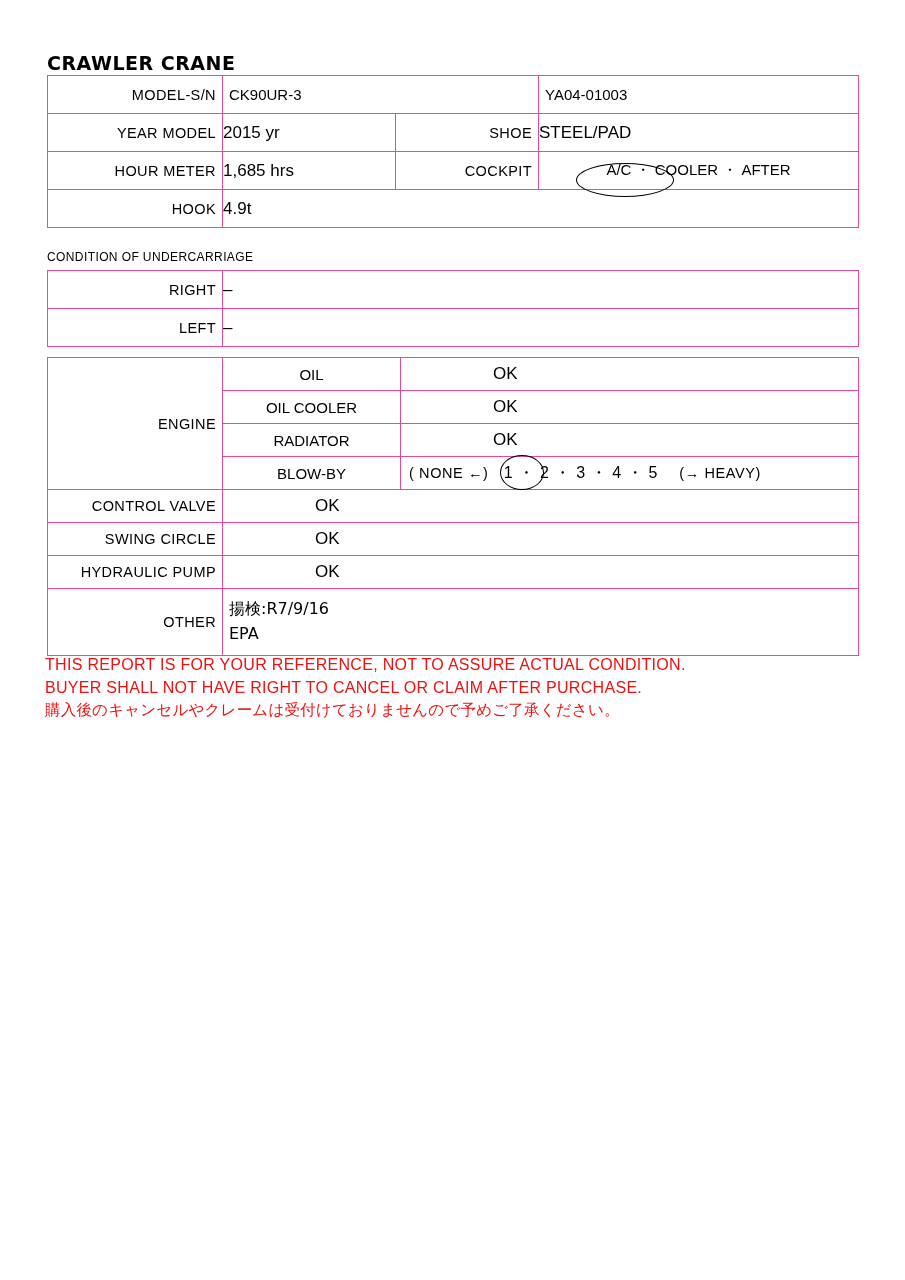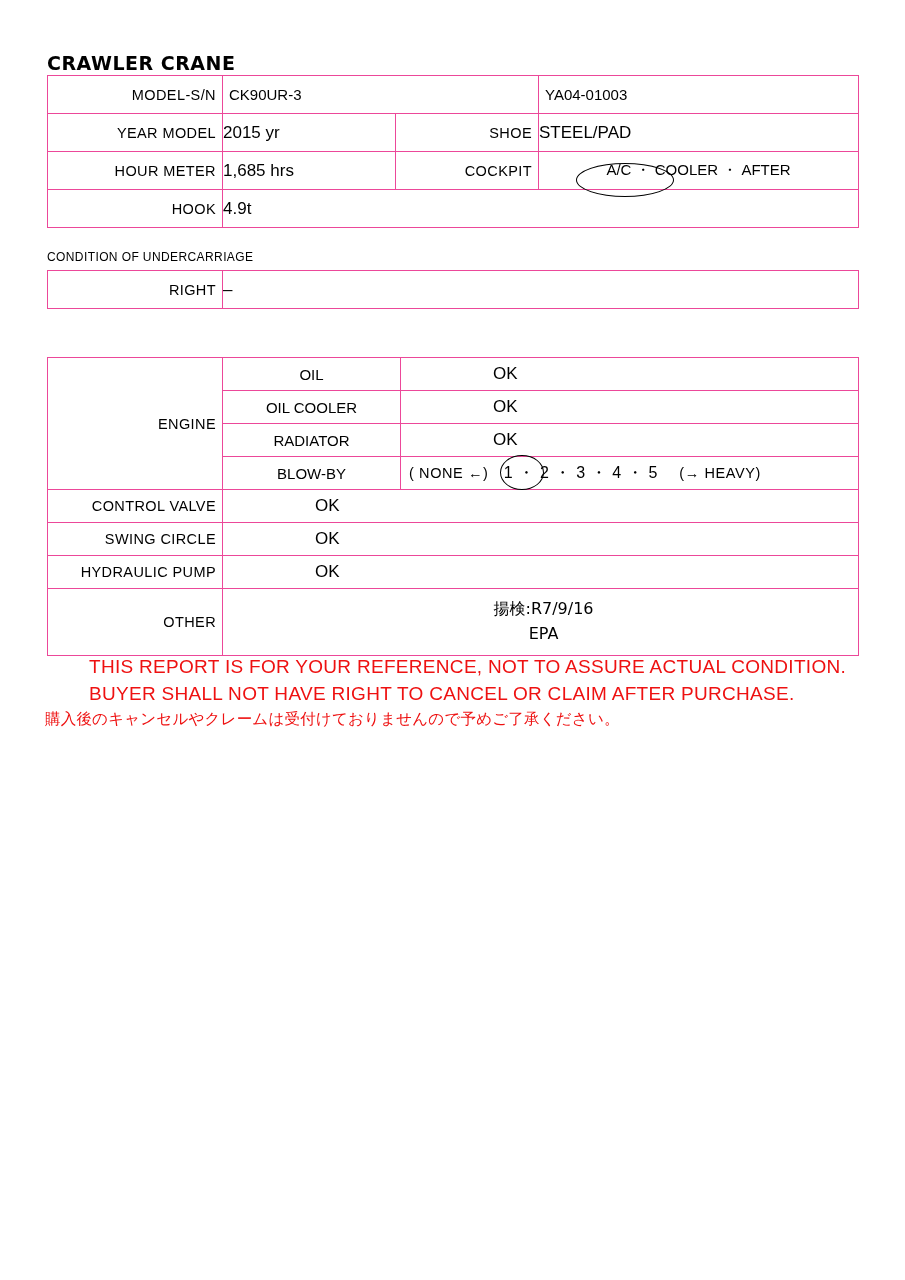--- a/index.html
+++ b/index.html
@@ -112,21 +112,21 @@
     font-size: 17px;
   }
   .blowby {
     position: relative;
     font-size: 14.5px;
     padding-left: 8px !important;
     letter-spacing: 0.6px;
     white-space: nowrap;
   }
   .other-cell {
-    text-align: center;
+    text-align: left;
     padding-left: 6px !important;
     font-size: 16px;
     line-height: 1.55;
     height: 66px !important;
     font-family: "DejaVu Sans", sans-serif;
   }
 
   
   .ellipse {
     position: absolute;
@@ -154,22 +154,21 @@
     top: 654px;
     color: #ee1111;
     font-size: 15.5px;
     line-height: 1.42;
     letter-spacing: 0.2px;
     font-family: "DejaVu Sans", sans-serif;
   }
   .disclaimer .en {
     font-family: "Liberation Sans", sans-serif;
     letter-spacing: 0.3px;
-    font-size: 19px;
-    margin-left: 44px;
+    font-size: 16px;
   }
   .disclaimer div { white-space: nowrap; }
 </style>
 </head>
 <body>
 
 <div class="page">
 
   <div class="title">CRAWLER CRANE</div>
 
@@ -212,20 +211,24 @@
   <table class="grid" id="under-table">
     <colgroup>
       <col style="width:175px">
       <col style="width:636px">
     </colgroup>
     <tbody>
       <tr>
         <td class="lbl">RIGHT</td>
         <td class="val-center">–</td>
       </tr>
+      <tr>
+        <td class="lbl">LEFT</td>
+        <td class="val-center">–</td>
+      </tr>
     </tbody>
   </table>
 
   <table class="grid" id="cond-table">
     <colgroup>
       <col style="width:175px">
       <col style="width:178px">
       <col style="width:458px">
     </colgroup>
     <tbody>

